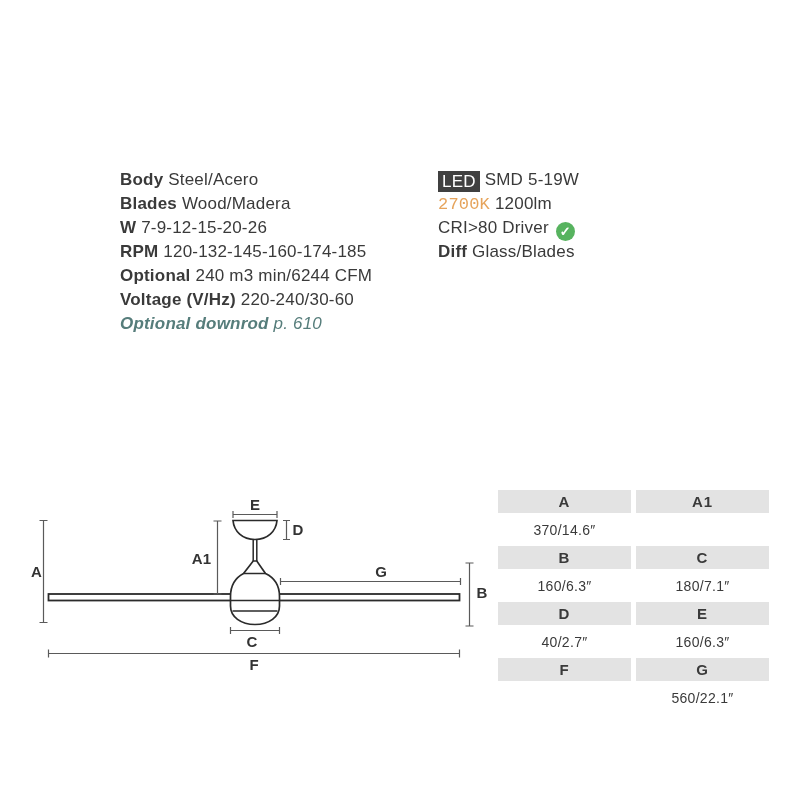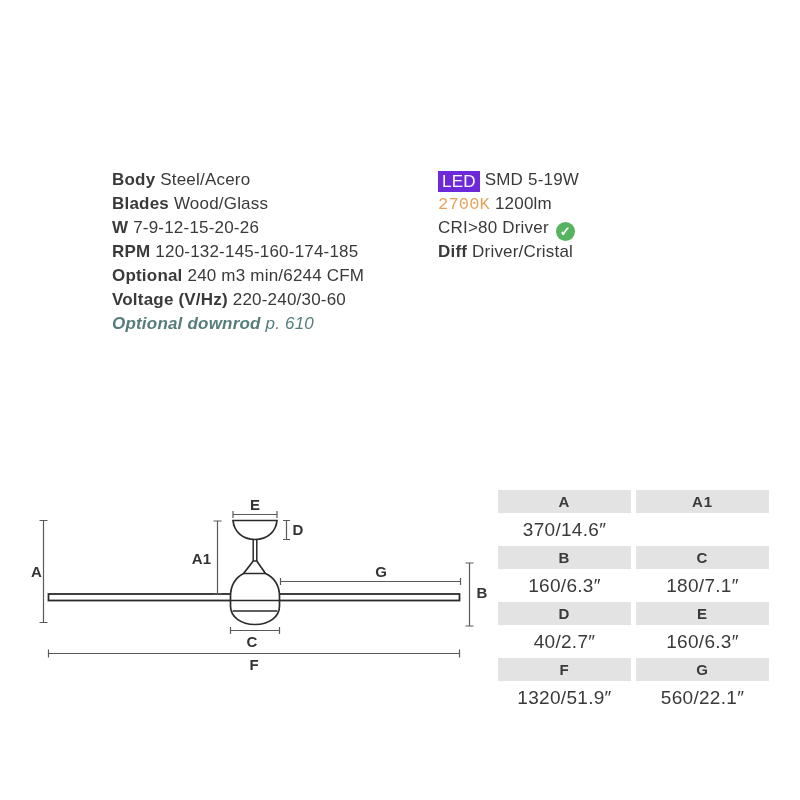--- a/index.html
+++ b/index.html
@@ -1,63 +1,63 @@
 <!DOCTYPE html>
 <html><head>
 <meta charset="utf-8">
 <style>
   html,body{margin:0;padding:0;background:#ffffff;}
   body{width:800px;height:800px;font-family:"Liberation Sans",sans-serif;color:#3a3a3a;}
   .sheet{position:relative;width:800px;height:800px;background:#ffffff;overflow:hidden;}
 
   
-  .spec-left{position:absolute;left:112px;top:168px;font-size:17px;line-height:24px;letter-spacing:.2px;white-space:nowrap;}
+  .spec-left{position:absolute;left:120px;top:168px;font-size:17px;line-height:24px;letter-spacing:.2px;white-space:nowrap;}
   .spec-line{height:24px;}
   .lbl{font-weight:700;}
   .teal{color:#567d7b;font-style:italic;}
   .teal .lbl{color:#567d7b;}
 
   
   .spec-right{position:absolute;left:438px;top:168px;font-size:17px;line-height:24px;letter-spacing:.2px;white-space:nowrap;}
-  .led-badge{display:inline-block;background:#6d28d9;color:#ffffff;line-height:21px;padding:0 4px;margin-right:5px;vertical-align:-2px;}
+  .led-badge{display:inline-block;background:#404040;color:#ffffff;line-height:21px;padding:0 4px;margin-right:5px;vertical-align:-2px;}
   .orange{color:#e6a45c;font-family:Liberation Mono, monospace;}
   .check-circle{display:inline-block;width:19px;height:19px;border-radius:50%;background:#57b35f;color:#ffffff;font-size:13px;font-weight:700;line-height:19px;text-align:center;margin-left:7px;vertical-align:-3px;}
 
   
   .diagram{position:absolute;left:30px;top:490px;}
   .fan-stroke{stroke:#2b2b2b;fill:#ffffff;}
   .dim{stroke:#5a5a5a;stroke-width:1.2;fill:none;}
   .dim-label{font-family:"Liberation Sans",sans-serif;font-size:15px;font-weight:700;fill:#333333;}
 
   
   .dim-table{position:absolute;left:498px;top:490px;width:271px;display:grid;grid-template-columns:133px 133px;column-gap:5px;}
   .cell{display:block;}
   .cell-header{height:23px;background:#e3e3e3;font-weight:700;font-size:15px;line-height:23px;text-align:center;color:#3a3a3a;letter-spacing:1px;}
-  .cell-value{height:33px;font-size:19px;letter-spacing:.3px;display:flex;align-items:center;justify-content:center;color:#3a3a3a;}
+  .cell-value{height:33px;font-size:14px;letter-spacing:.3px;display:flex;align-items:center;justify-content:center;color:#3a3a3a;}
 </style>
 </head>
 <body>
 
 <div class="sheet">
 
   <div class="spec-left">
     <div class="spec-line"><span class="lbl">Body</span> <span>Steel/Acero</span></div>
-    <div class="spec-line"><span class="lbl">Blades</span> <span>Wood/Glass</span></div>
+    <div class="spec-line"><span class="lbl">Blades</span> <span>Wood/Madera</span></div>
     <div class="spec-line"><span class="lbl">W</span> <span>7-9-12-15-20-26</span></div>
     <div class="spec-line"><span class="lbl">RPM</span> <span>120-132-145-160-174-185</span></div>
     <div class="spec-line"><span class="lbl">Optional</span> <span>240 m3 min/6244 CFM</span></div>
     <div class="spec-line"><span class="lbl">Voltage (V/Hz)</span> <span>220-240/30-60</span></div>
     <div class="spec-line teal"><span class="lbl">Optional downrod</span> <span>p. 610</span></div>
   </div>
 
   <div class="spec-right">
     <div class="spec-line"><span class="led-badge">LED</span><span>SMD 5-19W</span></div>
     <div class="spec-line"><span class="orange">2700K</span> <span>1200lm</span></div>
     <div class="spec-line"><span>CRI&gt;80 Driver</span><span class="check-circle">✓</span></div>
-    <div class="spec-line"><span class="lbl">Diff</span> <span>Driver/Cristal</span></div>
+    <div class="spec-line"><span class="lbl">Diff</span> <span>Glass/Blades</span></div>
   </div>
 
   <svg class="diagram" width="460" height="200" viewBox="30 490 460 200" xmlns="http://www.w3.org/2000/svg">
 
     <rect class="fan-stroke" x="48.5" y="594" width="411" height="6.5" stroke-width="1.8"></rect>
 
     <path class="fan-stroke" stroke-width="1.7" d="M233,520.5 L277,520.5 C276,531.5 267.5,539.5 255,539.5 C242.5,539.5 234,531.5 233,520.5 Z"></path>
 
     <path fill="none" stroke="#2b2b2b" stroke-width="1.5" d="M253.2,539.5 L253.2,561 M256.8,539.5 L256.8,561"></path>
 
@@ -111,21 +111,20 @@
     <div class="cell">
       <div class="cell-header">D</div>
       <div class="cell-value">40/2.7″</div>
     </div>
     <div class="cell">
       <div class="cell-header">E</div>
       <div class="cell-value">160/6.3″</div>
     </div>
     <div class="cell">
       <div class="cell-header">F</div>
-      <div class="cell-value">1320/51.9″</div>
     </div>
     <div class="cell">
       <div class="cell-header">G</div>
       <div class="cell-value">560/22.1″</div>
     </div>
   </div>
 
 </div>
 
 </body></html>

